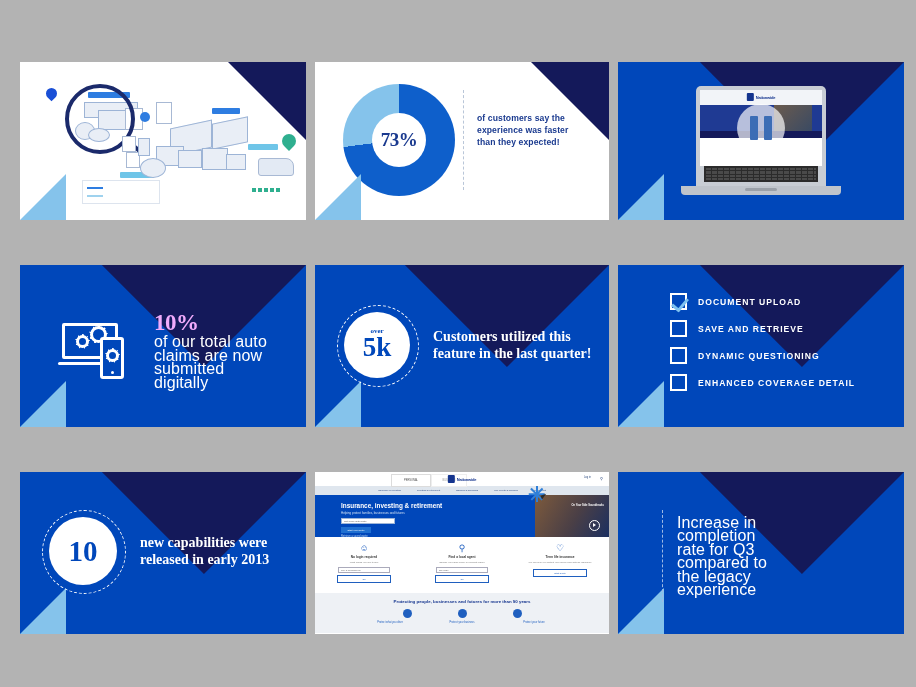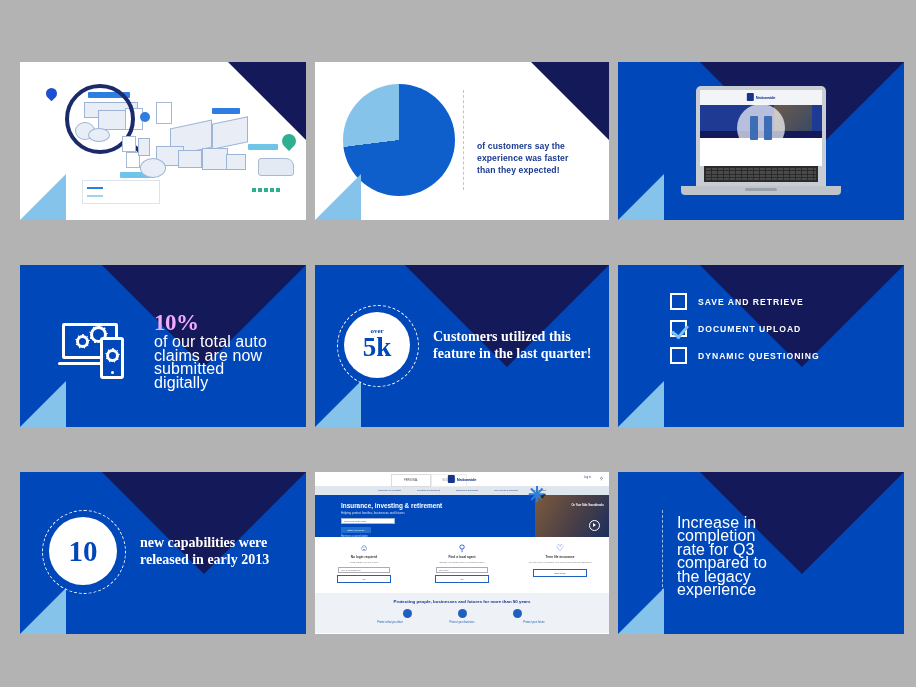--- a/index.html
+++ b/index.html
@@ -90,21 +90,20 @@
     font-weight:bold;font-size:19px;color:#1A3A8F;letter-spacing:-0.5px;
   }
   .dash-div{
     position:absolute;left:148px;top:28px;width:0;height:100px;
     border-left:1px dashed #b9c6d8;
   }
   .donut-text{
     position:absolute;left:162px;top:50px;width:112px;
     font-size:8.6px;line-height:12px;color:#1A3A8F;font-weight:bold;
     letter-spacing:0.1px;
-    margin-top:28px;
   }
   
   .laptop{position:absolute;left:50%;top:24px;transform:translateX(-50%);width:130px;}
   .lid{background:#C8CDD4;border-radius:5px 5px 0 0;padding:4px;}
   .screen{background:#1d2b52;height:76px;position:relative;overflow:hidden;}
   .scr-top{background:#f2f4f8;height:15px;position:relative;}
   .scr-hero{background:#1f3a93;height:26px;position:relative;}
   .scr-hero2{background:#14195A;height:7px;}
   .scr-body{background:#fff;height:28px;}
   .scr-photo{position:absolute;right:10px;top:0;width:38px;height:26px;
@@ -281,20 +280,23 @@
           <i style="top:14px;background:#9fd2ee;"></i>
       </div>
     </div>
     <div class="corner-navy"></div>
     <div class="corner-lblue"></div>
   </div>
 
   <div class="slide">
     <div class="donut-wrap">
       <div class="donut" id="donut-ring" style="background: conic-gradient(rgb(14, 95, 203) 0deg, rgb(14, 95, 203) 262.8deg, rgb(133, 195, 235) 262.8deg, rgb(133, 195, 235) 360deg);"></div>
+      <div class="donut-hole">
+        <span>73%</span>
+      </div>
     </div>
     <div class="dash-div"></div>
     <div class="donut-text">of customers say the experience was faster than they expected!</div>
     <div class="corner-navy"></div>
     <div class="corner-lblue"></div>
   </div>
 
   <div class="slide blue">
     <div class="stripe-navy"></div>
     <div class="corner-lblue"></div>
@@ -362,30 +364,34 @@
       </div>
       <div class="stat-text-serif" style="margin-left:16px;width:160px;">Customers utilized this feature in the last quarter!</div>
     </div>
   </div>
 
   <div class="slide blue">
     <div class="stripe-navy"></div>
     <div class="corner-lblue"></div>
     <div class="check-list">
       <div class="check-item">
+        <div class="chk checked"></div>
+        <div class="chk-label">DOCUMENT UPLOAD</div>
+      </div>
+      <div class="check-item">
         <div class="chk"></div>
         <div class="chk-label">SAVE AND RETRIEVE</div>
-      </div>
-      <div class="check-item">
-        <div class="chk checked"></div>
-        <div class="chk-label">DOCUMENT UPLOAD</div>
       </div>
       <div class="check-item">
         <div class="chk"></div>
         <div class="chk-label">DYNAMIC QUESTIONING</div>
+      </div>
+      <div class="check-item">
+        <div class="chk"></div>
+        <div class="chk-label">ENHANCED COVERAGE DETAIL</div>
       </div>
     </div>
   </div>
 
   <div class="slide blue">
     <div class="stripe-navy"></div>
     <div class="corner-lblue"></div>
     <div class="stat-row" style="left:22px;top:38px;align-items:center;">
       <div style="position:relative;width:82px;height:82px;">
         <div class="dash-ring" style="left:0;top:0;width:82px;height:82px;"></div>

